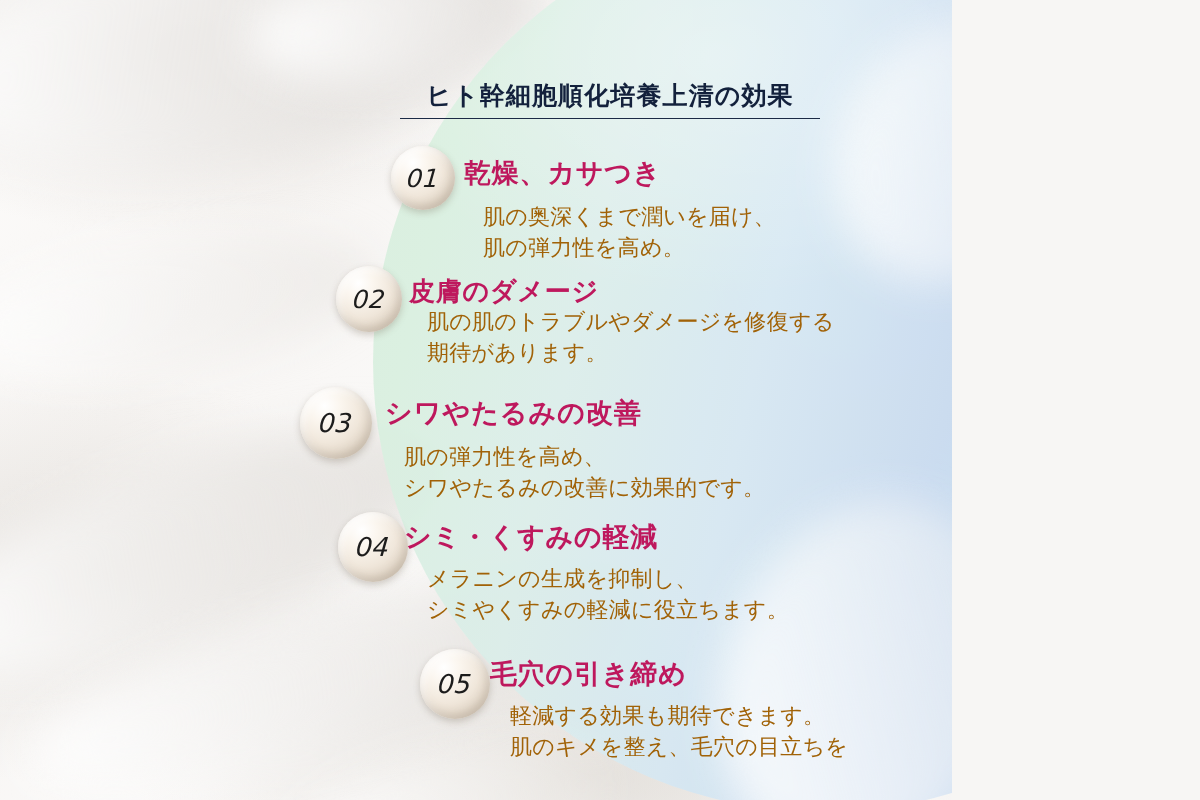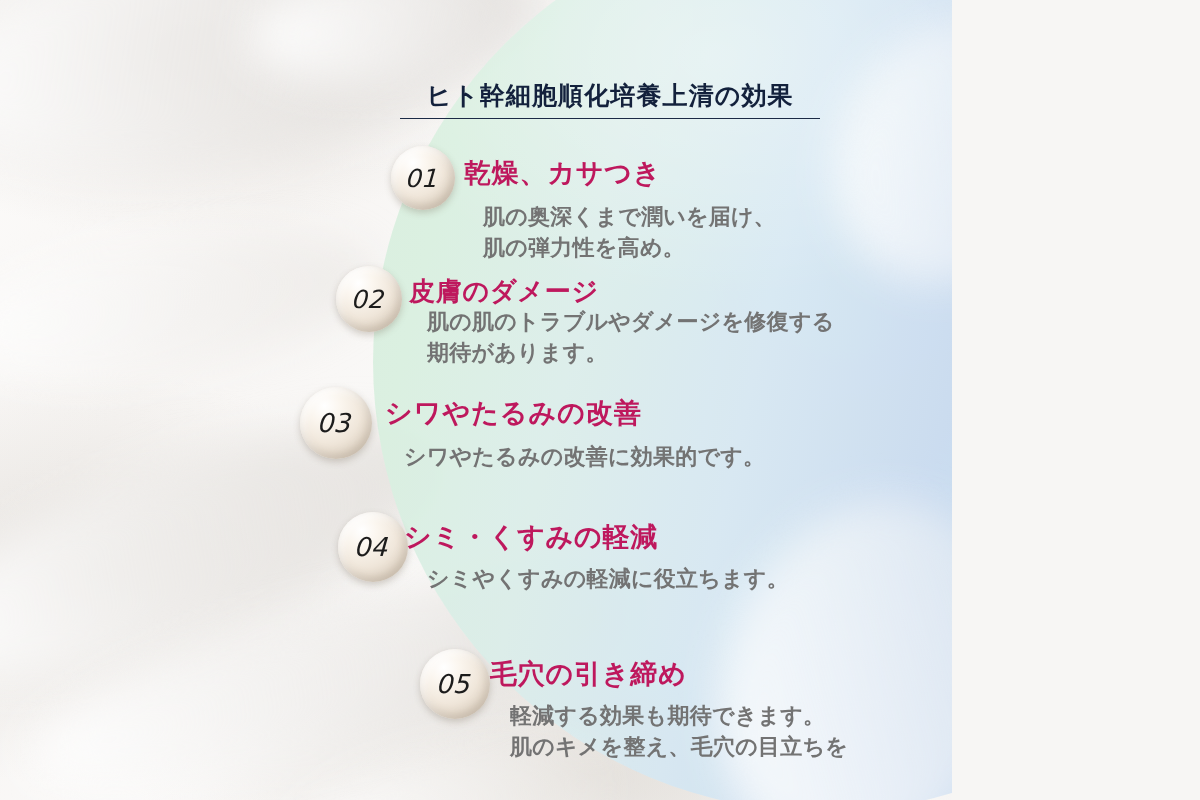--- a/index.html
+++ b/index.html
@@ -104,22 +104,22 @@
     position:absolute;
     font-family:"Liberation Serif","DejaVu Serif",serif;
     font-weight:700;
     color:#be185d;
     white-space:nowrap;
     line-height:1;
   }
   .desc{
     position:absolute;
     font-family:"Liberation Serif","DejaVu Serif",serif;
-    font-weight:700;
-    color:#737373;
+    font-weight:400;
+    color:#a16207;
     line-height:1.42;
     white-space:nowrap;
   }
 
   
   #item1 .badge{left:391px;top:146px;width:64px;height:64px;}
   #item1 .badge span{font-size:25px;}
   #item1 .heading{left:464px;top:160px;font-size:27px;letter-spacing:.03em;}
   #item1 .desc{left:483px;top:201px;font-size:22px;letter-spacing:.012em;}
 
@@ -192,30 +192,32 @@
         <div>期待があります。</div>
       </div>
     </div>
 
     <div class="item" id="item3">
       <div class="badge">
         <span>03</span>
       </div>
       <div class="heading">シワやたるみの改善</div>
       <div class="desc">
+        <div>肌の弾力性を高め、</div>
         <div>シワやたるみの改善に効果的です。</div>
       </div>
     </div>
 
     <div class="item" id="item4">
       <div class="badge">
         <span>04</span>
       </div>
       <div class="heading">シミ・くすみの軽減</div>
       <div class="desc">
+        <div>メラニンの生成を抑制し、</div>
         <div>シミやくすみの軽減に役立ちます。</div>
       </div>
     </div>
 
     <div class="item" id="item5">
       <div class="badge">
         <span>05</span>
       </div>
       <div class="heading">毛穴の引き締め</div>
       <div class="desc">

